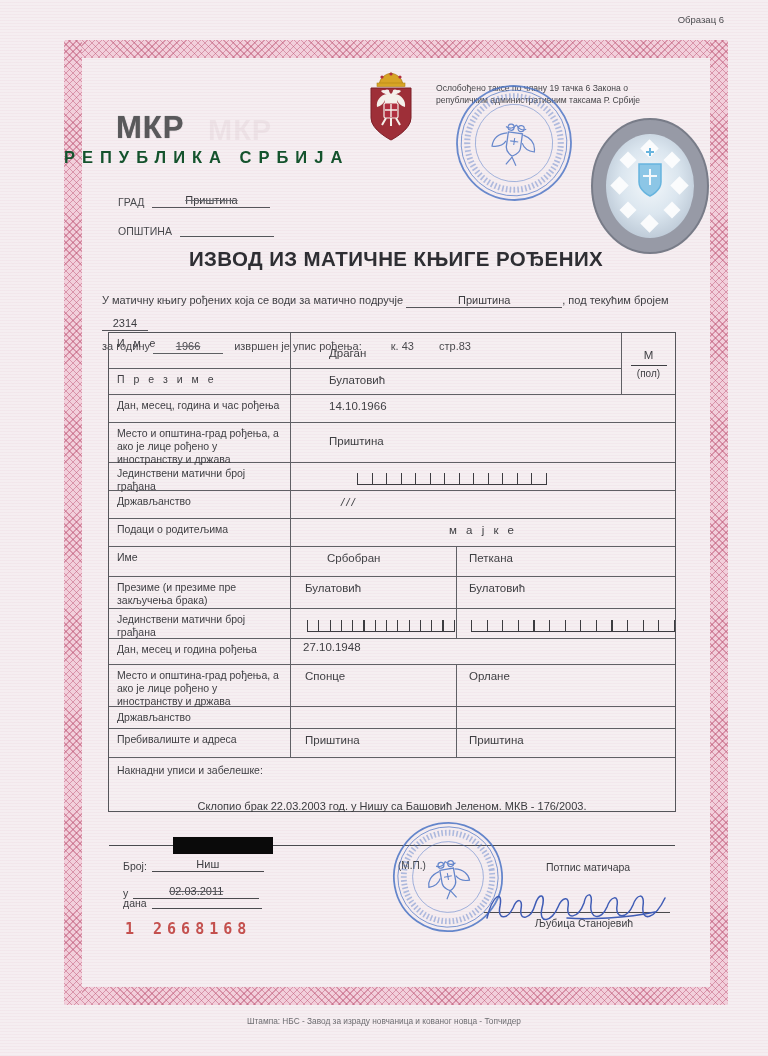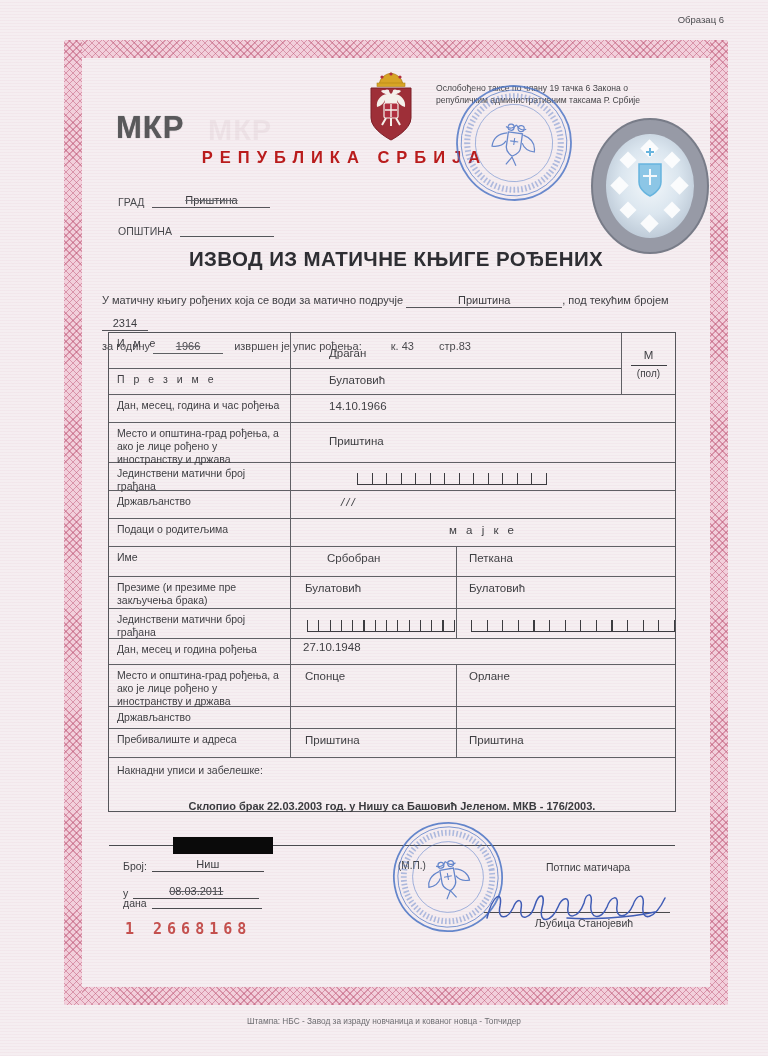--- a/index.html
+++ b/index.html
@@ -20,21 +20,21 @@
     border-radius:3px;}
   .edge.t{left:0;top:0;width:100%;height:18px;}
   .edge.b{left:0;bottom:0;width:100%;height:18px;}
   .edge.l{left:0;top:0;width:18px;height:100%;}
   .edge.r{right:0;top:0;width:18px;height:100%;}
   
   .obrazac{top:14px;right:44px;font-size:9.5px;color:#4a4a4e;text-align:right;}
   .mkr{left:116px;top:110px;font-size:31px;font-weight:bold;color:#59595b;letter-spacing:1px;text-shadow:0 0 1px #77777a;}
   .mkr-ghost{left:208px;top:114px;font-size:29px;font-weight:bold;color:#9a6d78;opacity:.08;letter-spacing:1px;}
   .taxnote{left:436px;top:82px;width:282px;font-size:8.6px;line-height:1.4;color:#46464a;}
-  .republic{left:64px;top:148px;width:561px;text-align:center;font-size:16.5px;font-weight:600;letter-spacing:7px;color:#b91c1c;}
+  .republic{left:64px;top:148px;width:561px;font-size:16.5px;font-weight:600;letter-spacing:7px;color:#14532d;}
   .hdr-line{left:118px;display:flex;align-items:flex-end;gap:8px;font-size:10.5px;color:#48484c;}
   .hdr-line.grad{top:194px;}
   .hdr-line.opstina{top:223px;}
   .u{display:inline-block;border-bottom:1px solid #55555a;text-align:center;padding:0 4px;line-height:1.2;min-height:13px;font-size:11px;color:#3c3c40;}
   .strike{text-decoration:line-through;text-decoration-color:#63636a;text-decoration-thickness:1px;}
   .doc-title{left:64px;top:247px;width:664px;text-align:center;font-size:20.5px;font-weight:bold;letter-spacing:.4px;color:#2e2e33;}
   .intro{left:102px;top:289px;width:606px;font-size:11px;line-height:2.1;color:#3e3e42;}
   .intro .u{vertical-align:baseline;}
   
   .formbox{left:108px;top:332px;width:568px;height:480px;border:1.5px solid #55555a;box-sizing:border-box;background:rgba(255,255,255,0.06);}
@@ -54,21 +54,21 @@
   .sexcell{width:54px;min-width:54px;border-left:1px solid #606065;display:flex;flex-direction:column;align-items:center;justify-content:center;font-size:11.5px;box-sizing:border-box;}
   .sexline{width:36px;border-top:1px solid #3e3e42;margin:4px 0 2px;}
   .sexpol{font-size:10px;}
   .slashes{font-style:italic;padding-left:50px;letter-spacing:2px;}
   .comb{display:flex;justify-content:space-between;align-items:flex-end;border-bottom:1.2px solid #3c3c40;height:15px;margin-top:4px;}
   .comb .tick{width:1.2px;height:11px;background:#3c3c40;}
   .comb.child{width:190px;margin-left:28px;}
   .comb.father{width:148px;margin-left:2px;}
   .comb.mother{width:204px;margin-left:2px;}
   .notes{height:88px;position:relative;padding:6px 8px;font-size:10.5px;box-sizing:border-box;border-bottom:1.2px solid #4a4a4e;}
-  .notes-value{position:absolute;left:0;right:0;top:42px;text-align:center;font-size:11px;color:#3a3a3e;font-weight:bold;}
+  .notes-value{position:absolute;left:0;right:0;top:42px;text-align:center;font-size:11px;color:#3a3a3e;}
   .bottomarea{position:relative;height:120px;font-size:10.5px;}
   .redaction{position:absolute;left:64px;top:-15px;width:100px;height:17px;background:#0a0a0a;z-index:5;}
   .bfield{position:absolute;display:flex;align-items:flex-end;gap:5px;}
   .bline{display:inline-block;border-bottom:1px solid #4a4a4e;text-align:center;min-height:13px;font-size:11px;}
   .serial{position:absolute;left:16px;top:74px;font-size:15px;letter-spacing:5px;color:#c4504e;font-weight:bold;font-family:"DejaVu Sans Mono","Liberation Mono",monospace;}
   .mp{position:absolute;left:289px;top:14px;font-size:10px;}
   .sig-label{position:absolute;left:437px;top:15px;font-size:10.5px;}
   .sigline{position:absolute;left:375px;top:66px;width:186px;border-top:1px solid #4a4a4e;}
   .registrar{position:absolute;left:405px;top:71px;width:140px;text-align:center;font-size:10.5px;}
   .stamp-top{left:453px;top:82px;opacity:.82;transform:rotate(8deg);z-index:2;}
@@ -328,21 +328,21 @@
     </div>
 
     <div class="bottomarea">
 
       <div class="bfield" style="left:14px;top:12px;">
         <span>Број:</span>
         <span class="bline" style="min-width:112px;">Ниш</span>
       </div>
       <div class="bfield" style="left:14px;top:39px;">
         <span>у</span>
-        <span class="bline strike" style="min-width:126px;">08.03.2011</span>
+        <span class="bline strike" style="min-width:126px;">02.03.2011</span>
       </div>
       <div class="bfield" style="left:14px;top:49px;">
         <span>дана</span>
         <span class="bline" style="min-width:110px;">&nbsp;</span>
       </div>
 
       <div class="serial">1 2668168</div>
 
       <div class="mp">(М.П.)</div>
 

